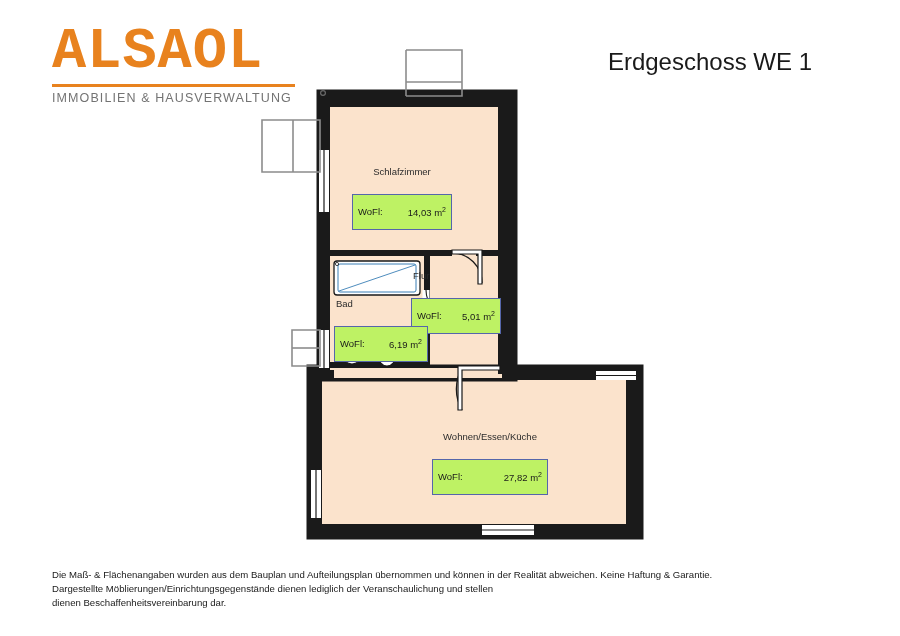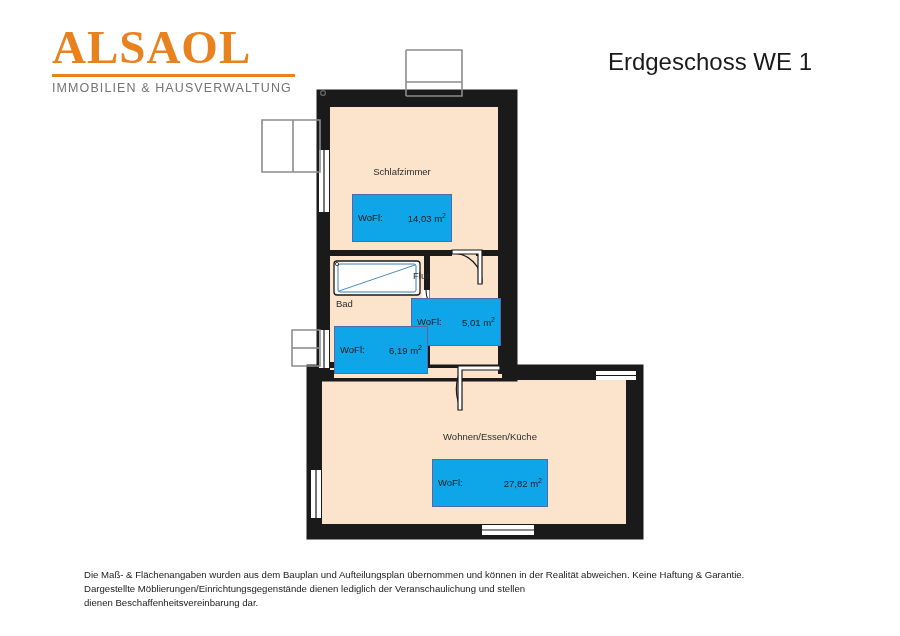--- a/index.html
+++ b/index.html
@@ -16,23 +16,23 @@
   }
 
   
   #logo-block {
     position: absolute;
     left: 52px;
     top: 24px;
     width: 300px;
   }
   #logo-word {
-    font-family: Liberation Serif, serif;
+    font-family: Liberation Mono, monospace;
     font-weight: bold;
-    font-size: 47px;
+    font-size: 57px;
     letter-spacing: 1px;
     color: #E8821E;
     line-height: 1;
     white-space: nowrap;
   }
   #logo-rule {
     width: 243px;
     height: 3px;
     background: #E8821E;
     margin-top: 3px;
@@ -67,22 +67,22 @@
   .room-label {
     position: absolute;
     text-align: center;
     font-size: 9.5px;
     color: #2b2b2b;
     white-space: nowrap;
   }
   .room-name { margin-bottom: 17px; }
   .area-box {
     border: 1px solid #5566aa;
-    background: #0ea5e9;
-    padding: 17px 5px;
+    background: #bef264;
+    padding: 11px 5px;
     font-size: 9.5px;
     color: #1a1a1a;
     display: flex;
     justify-content: space-between;
     gap: 8px;
   }
   .area-box .lbl { }
   .area-box .val { }
   .sup { font-size: 7px; vertical-align: super; }
 
@@ -96,21 +96,21 @@
   #label-bad { left: 334px; top: 298px; width: 90px; }
   #label-bad .area-box { width: 82px; margin: 0; }
   #label-bad .room-name { text-align: left; padding-left: 2px; }
 
   #label-wohnen { left: 420px; top: 431px; width: 140px; }
   #label-wohnen .area-box { width: 104px; margin: 0 auto; }
 
   
   #disclaimer {
     position: absolute;
-    left: 84px;
+    left: 52px;
     top: 568px;
     width: 790px;
     font-size: 9.6px;
     line-height: 1.45;
     color: #1a1a1a;
   }
 </style>
 </head>
 <body>
 

